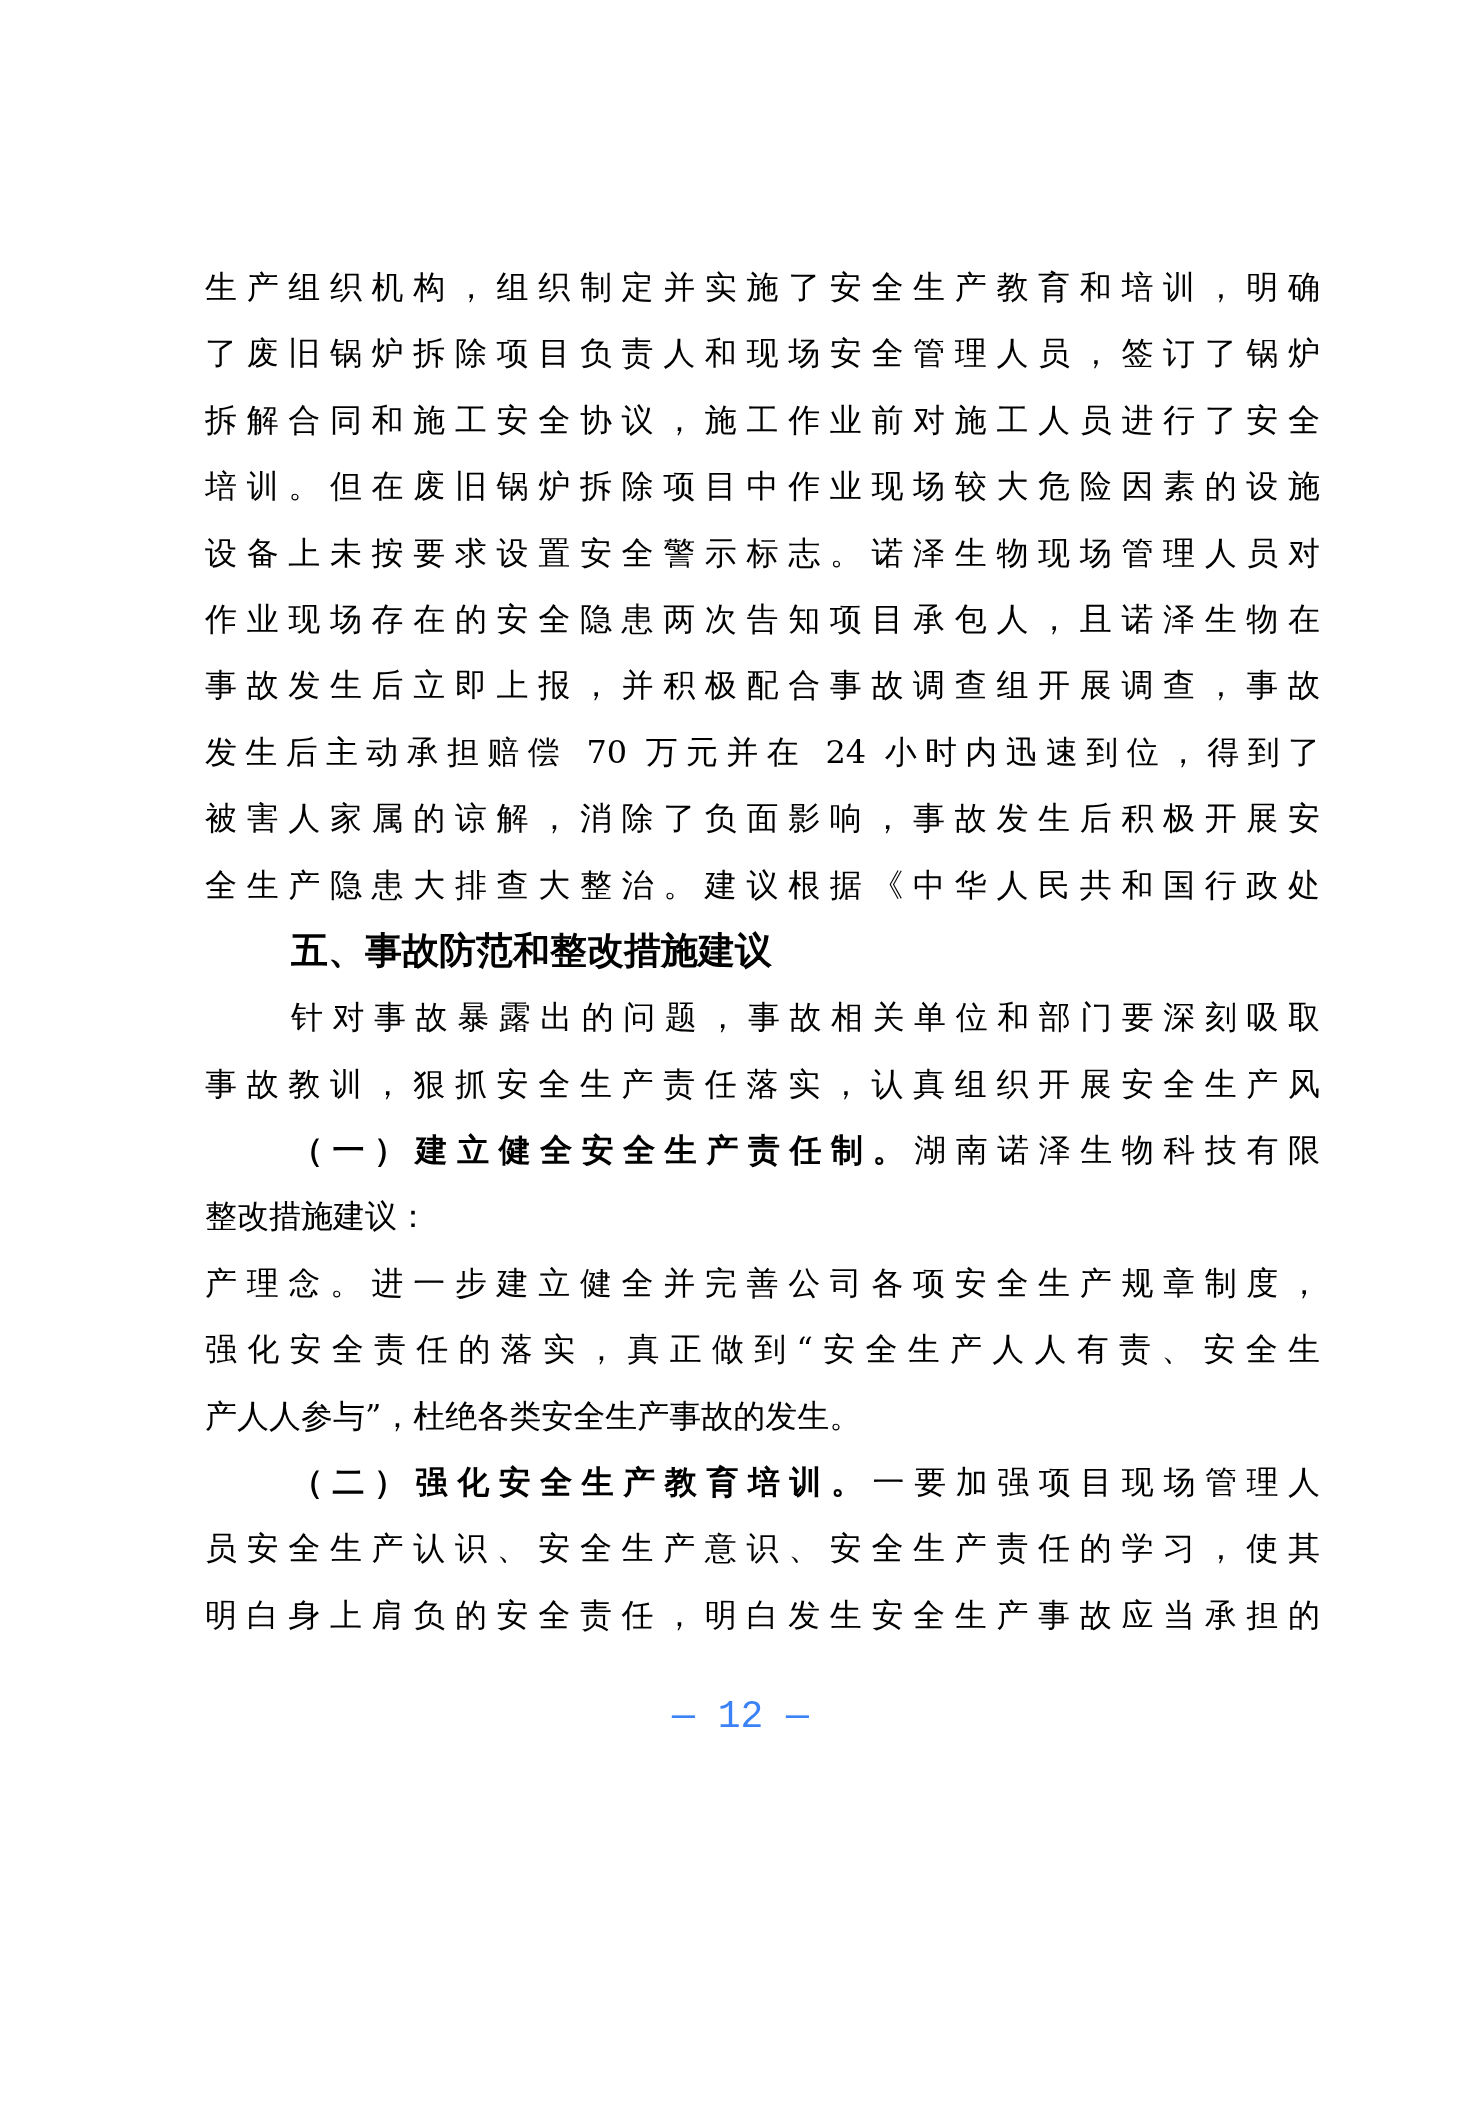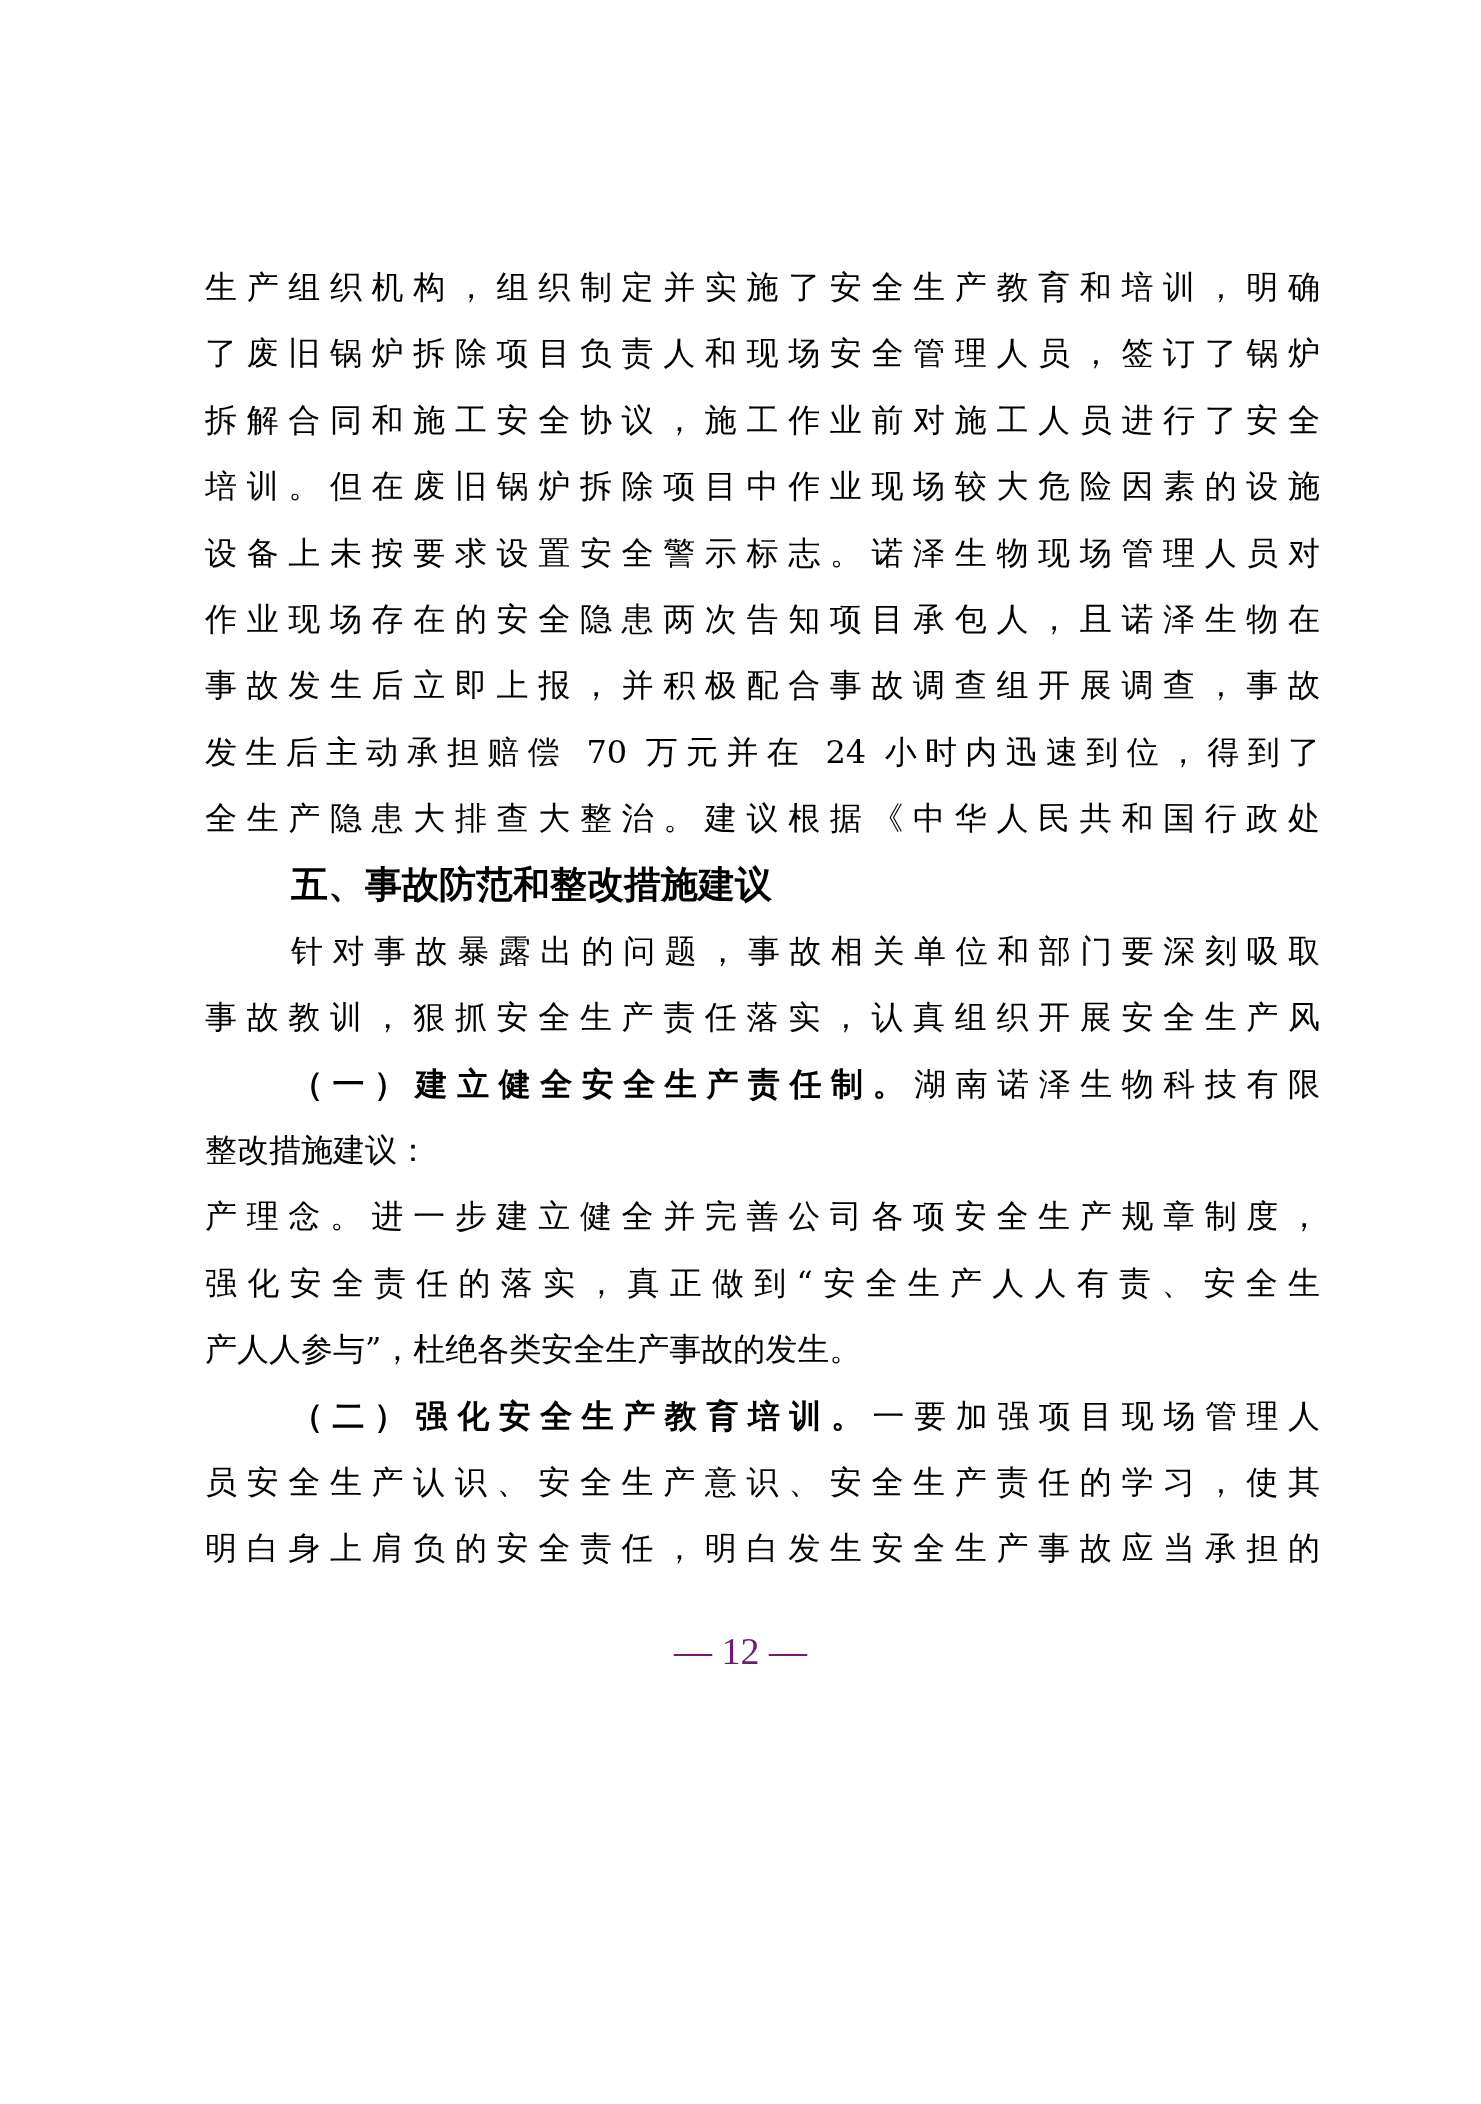--- a/index.html
+++ b/index.html
@@ -52,37 +52,38 @@
   }
   .bold-lead {
     font-weight: 700;
   }
   .page-footer {
     margin-top: 47px;
     width: 1481px;
     text-align: center;
     font-size: 38px;
     line-height: 44px;
-    font-family: Liberation Serif, serif;
-    color: #701a75;
+    font-family: Liberation Mono, monospace;
+    color: #3b82f6;
   }
 </style>
 </head>
 <body>
 
 <div class="doc-page">
   <div class="doc-body" id="doc-body">
       <div class="line body justify"><span>生产组织机构，组织制定并实施了安全生产教育和培训，明确</span></div>
       <div class="line body justify"><span>了废旧锅炉拆除项目负责人和现场安全管理人员，签订了锅炉</span></div>
       <div class="line body justify"><span>拆解合同和施工安全协议，施工作业前对施工人员进行了安全</span></div>
       <div class="line body justify"><span>培训。但在废旧锅炉拆除项目中作业现场较大危险因素的设施</span></div>
       <div class="line body justify"><span>设备上未按要求设置安全警示标志。诺泽生物现场管理人员对</span></div>
       <div class="line body justify"><span>作业现场存在的安全隐患两次告知项目承包人，且诺泽生物在</span></div>
       <div class="line body justify"><span>事故发生后立即上报，并积极配合事故调查组开展调查，事故</span></div>
       <div class="line body justify"><span>发生后主动承担赔偿 70 万元并在 24 小时内迅速到位，得到了</span></div>
+      <div class="line body justify"><span>被害人家属的谅解，消除了负面影响，事故发生后积极开展安</span></div>
       <div class="line body justify"><span>全生产隐患大排查大整治。建议根据《中华人民共和国行政处</span></div>
       <div class="line heading indent"><span>五、事故防范和整改措施建议</span></div>
       <div class="line body indent justify"><span>针对事故暴露出的问题，事故相关单位和部门要深刻吸取</span></div>
       <div class="line body justify"><span>事故教训，狠抓安全生产责任落实，认真组织开展安全生产风</span></div>
       <div class="line body indent justify"><span class="bold-lead">（一）建立健全安全生产责任制。</span><span>湖南诺泽生物科技有限</span></div>
       <div class="line body"><span>整改措施建议：</span></div>
       <div class="line body justify"><span>产理念。进一步建立健全并完善公司各项安全生产规章制度，</span></div>
       <div class="line body justify"><span>强化安全责任的落实，真正做到“安全生产人人有责、安全生</span></div>
       <div class="line body"><span>产人人参与”，杜绝各类安全生产事故的发生。</span></div>
       <div class="line body indent justify"><span class="bold-lead">（二）强化安全生产教育培训。</span><span>一要加强项目现场管理人</span></div>

